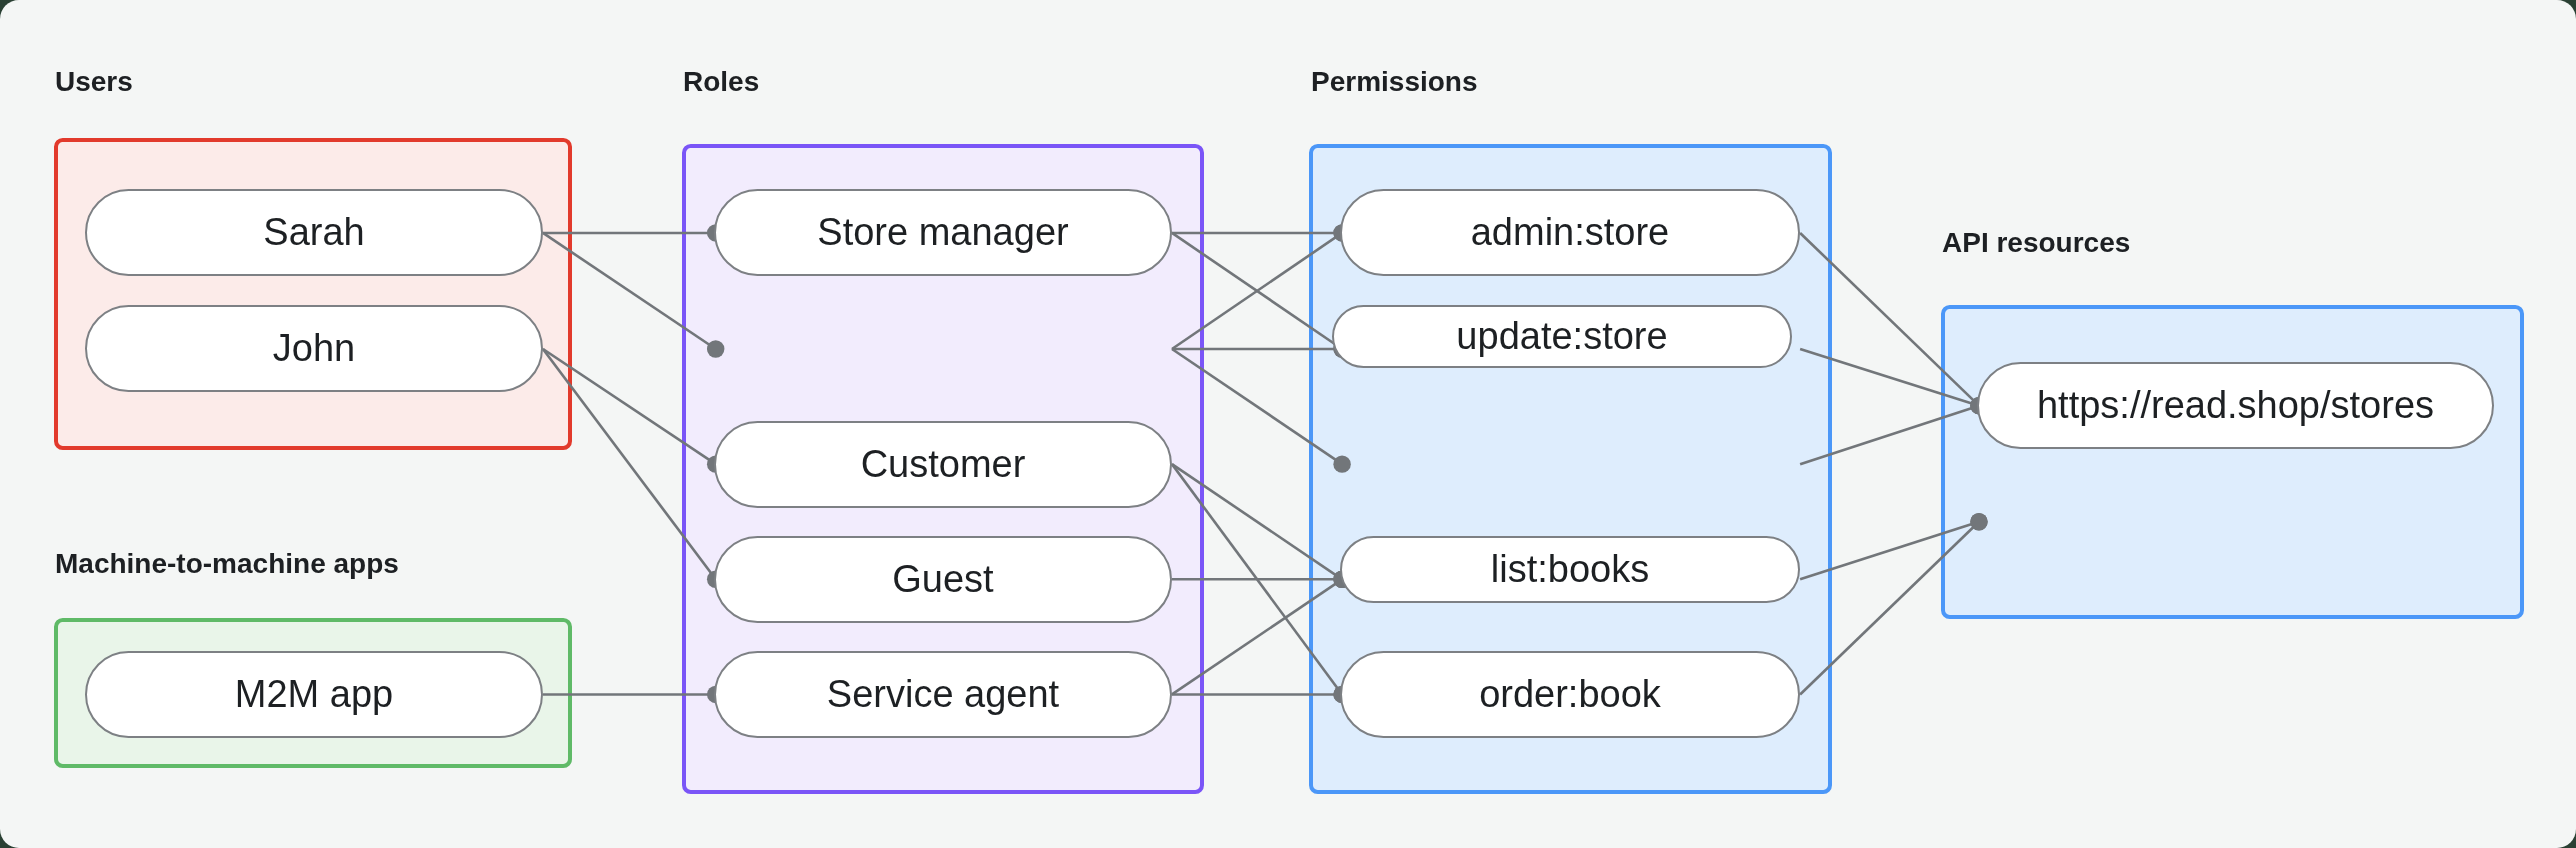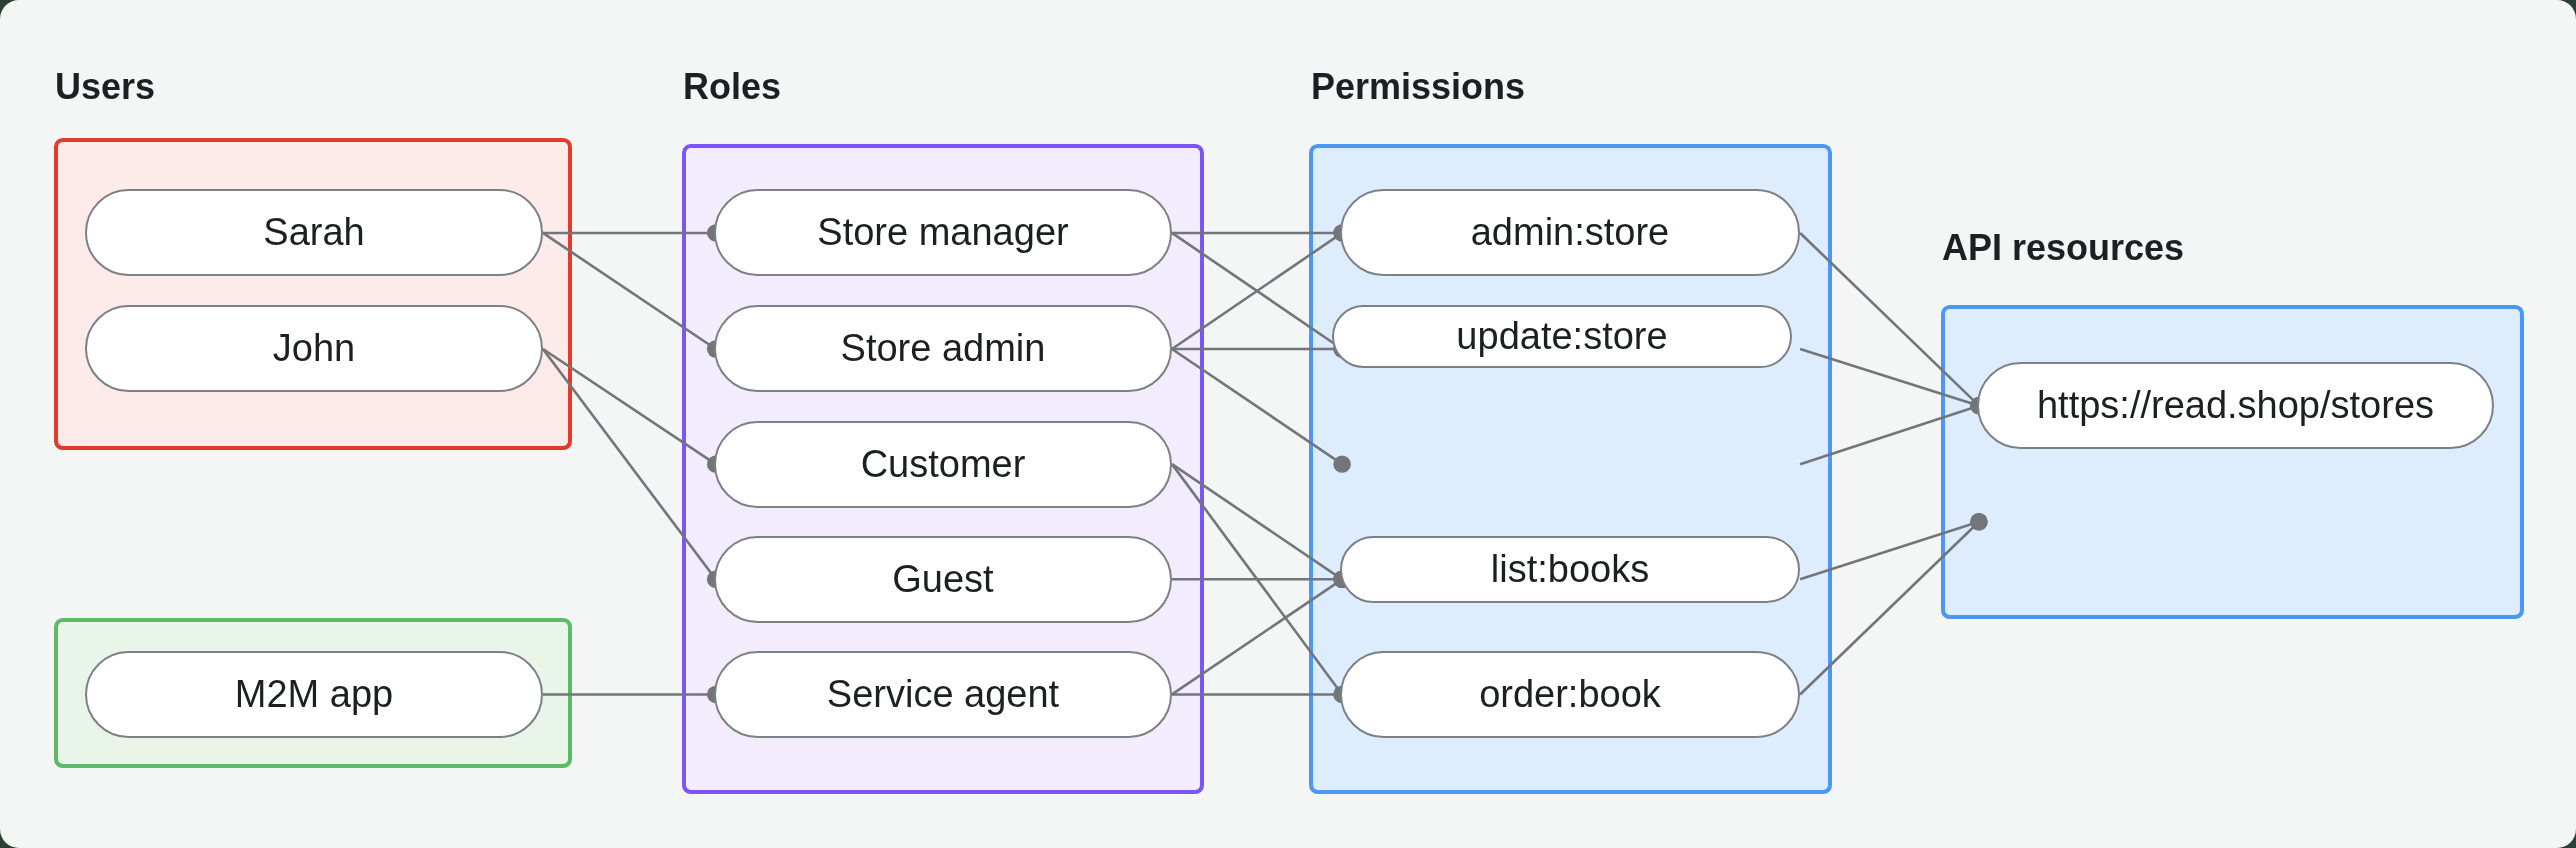--- a/index.html
+++ b/index.html
@@ -50,21 +50,21 @@
     border: 2.6px solid var(--node-border, #7d8084);
     border-radius: 52px;
     font-size: 38px;
     font-weight: 400;
     color: var(--text, #1d2023);
     z-index: 3;
     white-space: nowrap;
   }
   .glabel {
     position: absolute;
-    font-size: 36px;
+    font-size: 28px;
     font-weight: 700;
     color: var(--text, #1d2023);
     z-index: 4;
     white-space: nowrap;
     text-align: right;
   }
 </style>
 </head>
 <body>
 
@@ -113,29 +113,29 @@
       <circle cx="2268" cy="465" r="10"></circle>
       <line x1="2063" y1="532" x2="2268" y2="465"></line>
       <circle cx="2268" cy="465" r="10"></circle>
       <line x1="2063" y1="664" x2="2268" y2="598"></line>
       <circle cx="2268" cy="598" r="10"></circle>
       <line x1="2063" y1="796" x2="2268" y2="598"></line>
       <circle cx="2268" cy="598" r="10"></circle>
     </svg>
 
   <div class="glabel" style="left: 55px; top: 66px;">Users</div>
+  <div class="glabel" style="left: 55px; top: 548px;">Machine-to-machine apps</div>
   <div class="glabel" style="left: 683px; top: 66px;">Roles</div>
   <div class="glabel" style="left: 1311px; top: 66px;">Permissions</div>
   <div class="glabel" style="left: 1942px; top: 227px;">API resources</div>
 
   <div class="pill" style="left: 85px; top: 189px; width: 458px; height: 87px;">Sarah</div>
   <div class="pill" style="left: 85px; top: 305px; width: 458px; height: 87px;">John</div>
   <div class="pill" style="left: 85px; top: 651px; width: 458px; height: 87px;">M2M app</div>
   <div class="pill" style="left: 714px; top: 189px; width: 458px; height: 87px;">Store manager</div>
-  <div class="pill" style="left: 714px; top: 305px; width: 458px; height: 87px;">Store admin</div>
   <div class="pill" style="left: 714px; top: 536px; width: 458px; height: 87px;">Guest</div>
   <div class="pill" style="left: 714px; top: 421px; width: 458px; height: 87px;">Customer</div>
   <div class="pill" style="left: 714px; top: 651px; width: 458px; height: 87px;">Service agent</div>
   <div class="pill" style="left: 1340px; top: 189px; width: 460px; height: 87px;">admin:store</div>
   <div class="pill" style="left: 1332px; top: 305px; width: 460px; height: 63px;">update:store</div>
   <div class="pill" style="left: 1340px; top: 536px; width: 460px; height: 67px;">list:books</div>
   <div class="pill" style="left: 1340px; top: 651px; width: 460px; height: 87px;">order:book</div>
   <div class="pill" style="left: 1977px; top: 362px; width: 517px; height: 87px;">https://read.shop/stores</div>
 
 </div>

